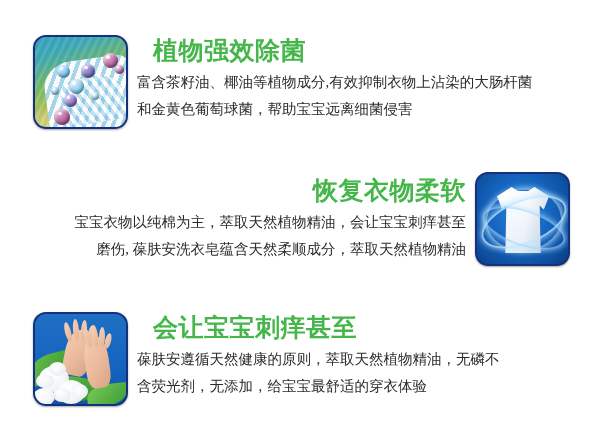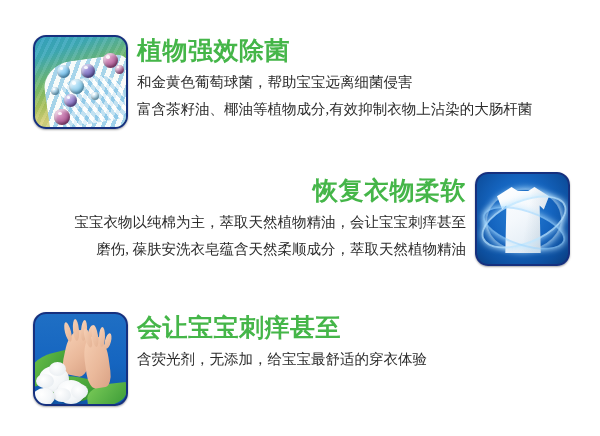--- a/index.html
+++ b/index.html
@@ -46,21 +46,21 @@
   .feature.left  .text-col { margin-left: 9px; text-align: left; }
   .feature.right .text-col { margin-right: 9px; text-align: right; }
 
   .heading {
     color: #45b649;
     font-family: "Liberation Sans", "DejaVu Sans", sans-serif;
     font-weight: bold;
     font-size: 25px;
     line-height: 30px;
     letter-spacing: 0.5px;
-    margin: 0 0 4px 0;
+    margin: 0 0 4px 16px;
     white-space: nowrap;
   }
   .body-text {
     color: #2b2b2b;
     font-family: "Liberation Serif", "DejaVu Serif", serif;
     font-size: 14.5px;
     line-height: 27px;
     margin: 0;
     white-space: nowrap;
   }
@@ -207,22 +207,22 @@
       <div class="bub" style="left:29px;top:57px;width:13px;height:13px;background:radial-gradient(circle at 34% 30%,#c4b6ee,#5a3f9c);"></div>
       <div class="bub" style="left:16px;top:50px;width:8px;height:8px;background:radial-gradient(circle at 34% 30%,#d6f1ff,#59b0dc);"></div>
       <div class="bub" style="left:68px;top:16px;width:15px;height:15px;background:radial-gradient(circle at 34% 30%,#e3a9cf,#8e2f74);"></div>
       <div class="bub" style="left:80px;top:28px;width:9px;height:9px;background:radial-gradient(circle at 34% 30%,#e6b4d6,#94367c);"></div>
       <div class="bub" style="left:19px;top:72px;width:16px;height:16px;background:radial-gradient(circle at 34% 30%,#e0a3cb,#8d2c72);"></div>
       <div class="bub" style="left:56px;top:55px;width:8px;height:8px;background:radial-gradient(circle at 34% 30%,#eaf8ff,#6cbfe4);"></div>
     </div>
     <div class="text-col">
       <p class="heading">植物强效除菌</p>
       <p class="body-text">
+        <span>富含茶籽油、椰油等植物成分,有效抑制衣物上沾染的大肠杆菌</span>
         <span>和金黄色葡萄球菌，帮助宝宝远离细菌侵害</span>
-        <span>富含茶籽油、椰油等植物成分,有效抑制衣物上沾染的大肠杆菌</span>
       </p>
     </div>
   </div>
 
   <div class="feature right" id="block-2">
     <div class="icon-box icon-shirt">
       <div class="ring r3"></div>
       <div class="shirt"></div>
       <div class="shirt-shade"></div>
       <div class="ring r1"></div>
@@ -259,18 +259,19 @@
       <div class="petal" style="left:1px;top:60px;width:18px;height:14px;"></div>
       <div class="petal" style="left:14px;top:48px;width:17px;height:14px;"></div>
       <div class="flower" style="left:22px;top:66px;width:28px;height:24px;"></div>
       <div class="petal" style="left:18px;top:74px;width:18px;height:14px;"></div>
       <div class="petal" style="left:36px;top:70px;width:17px;height:15px;"></div>
       <div class="flower" style="left:-2px;top:74px;width:22px;height:18px;"></div>
     </div>
     <div class="text-col">
       <p class="heading">会让宝宝刺痒甚至</p>
       <p class="body-text">
+        <span>葆肤安遵循天然健康的原则，萃取天然植物精油，无磷不</span>
         <span>含荧光剂，无添加，给宝宝最舒适的穿衣体验</span>
       </p>
     </div>
   </div>
 
 </div>
 
 </body></html>

